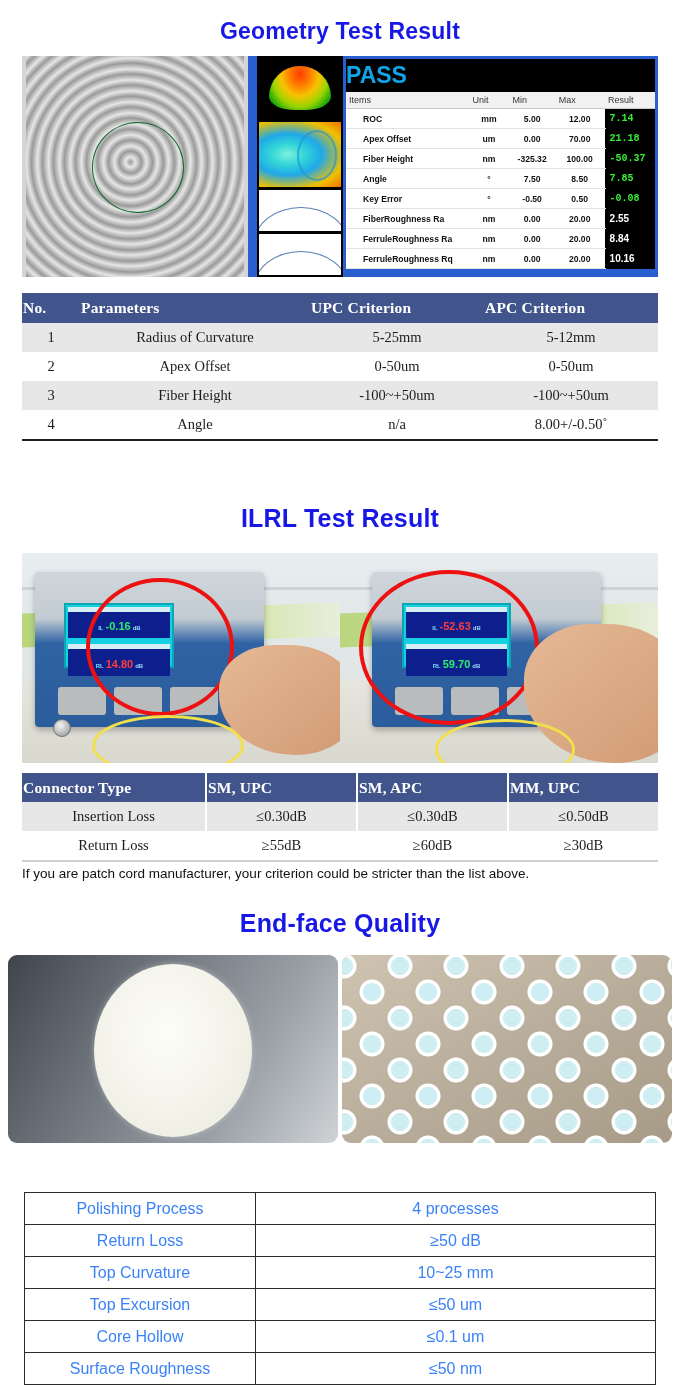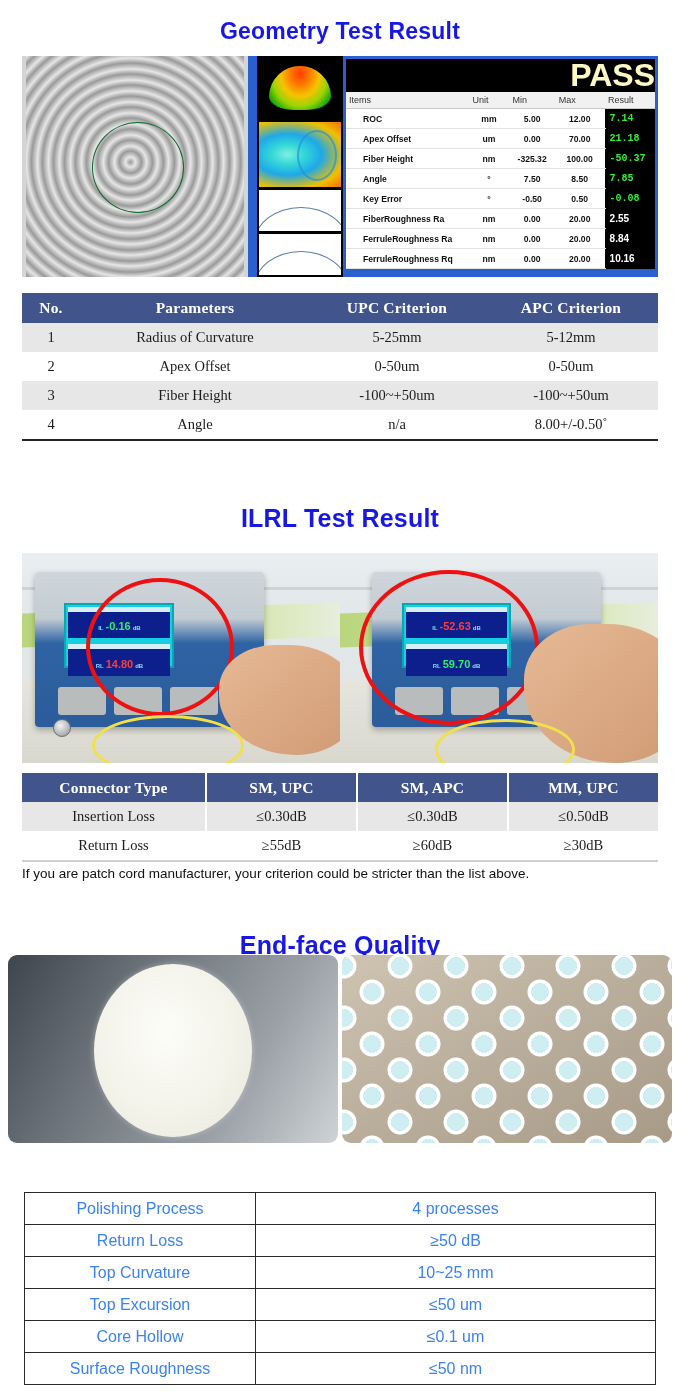--- a/index.html
+++ b/index.html
@@ -4,29 +4,29 @@
 <style>
   html,body{margin:0;padding:0;background:#fff;}
   body{width:680px;height:1398px;position:relative;
        font-family:"Liberation Sans",sans-serif;overflow:hidden;}
 
   
   .sec-title{position:absolute;left:0;width:680px;text-align:center;
              color:#1818e6;font-weight:bold;letter-spacing:.2px;}
   #t-geometry{top:18px;font-size:23px;}
   #t-ilrl{top:504px;font-size:25px;}
-  #t-endface{top:931px;font-size:25px;}
+  #t-endface{top:909px;font-size:25px;}
 
   .note{position:absolute;left:22px;top:866px;width:640px;font-size:13.5px;
         color:#111;font-family:"Liberation Sans",sans-serif;}
 
   
   .tbl{position:absolute;border-collapse:collapse;table-layout:fixed;
        font-family:"Liberation Serif",serif;}
-  .tbl th{background:#41558c;color:#fff;font-weight:bold;text-align:center;
+  .tbl th{background:#41558c;color:#fff;font-weight:bold;text-align:left;
           font-size:15.5px;letter-spacing:.2px;}
   .tbl td{text-align:center;color:#1b1b1b;font-size:14.5px;}
   .rowA{background:#e7e7e7;}
   .rowB{background:#ffffff;}
 
   #geo-table{left:22px;top:293px;width:636px;}
   #geo-table th{height:28px;}
   #geo-table td{height:27px;}
   #geo-table tr:last-child td{border-bottom:2px solid #23231f;}
 
@@ -77,22 +77,22 @@
       border:2px solid #1f8fd8;border-radius:50%;opacity:.65;}
   .profile{position:absolute;left:2px;width:82px;height:41px;background:#fff;
            overflow:hidden;}
   #profile1{top:134px;}
   #profile2{top:178px;}
   .profile .arc{position:absolute;left:-6%;top:42%;width:112%;height:170%;
       border:1.6px solid #5b7fb5;border-radius:50%;background:transparent;}
   
   #pass-panel{position:absolute;left:321px;top:0;width:315px;height:221px;
               background:#2a5fd0;padding:3px;box-sizing:border-box;}
-  #pass-banner{height:33px;background:#000;color:#fef9c3;font-size:32px;
-      font-weight:bold;text-align:right;line-height:33px;
+  #pass-banner{height:33px;background:#000;color:#0ea5e9;font-size:23px;
+      font-weight:bold;text-align:left;line-height:33px;
       font-family:"Liberation Sans",sans-serif;}
   #result-table{width:100%;border-collapse:collapse;table-layout:fixed;
       background:#fff;font-family:"Liberation Sans",sans-serif;}
   #result-table th{font-size:9px;font-weight:normal;color:#333;text-align:left;
       background:#f1f1f1;border-bottom:1px solid #c8c8c8;height:14px;
       padding-left:3px;}
   #result-table td{font-size:8.6px;font-weight:bold;color:#111;height:17px;
       padding-left:17px;border-bottom:1px solid #e2e2e2;white-space:nowrap;}
   #result-table td.num{text-align:center;padding-left:0;}
   #result-table td.res{background:#000;color:#fff;text-align:left;padding-left:4px;

